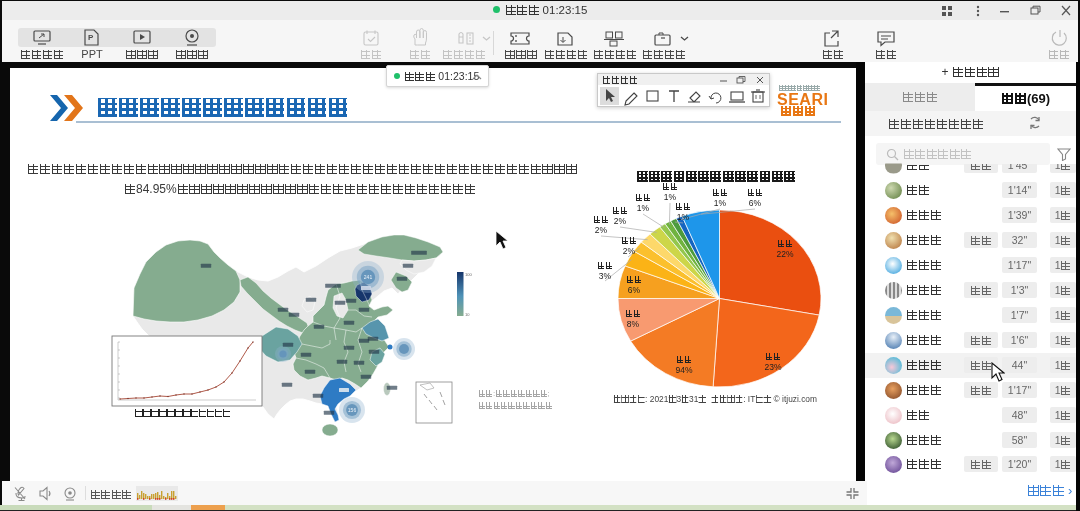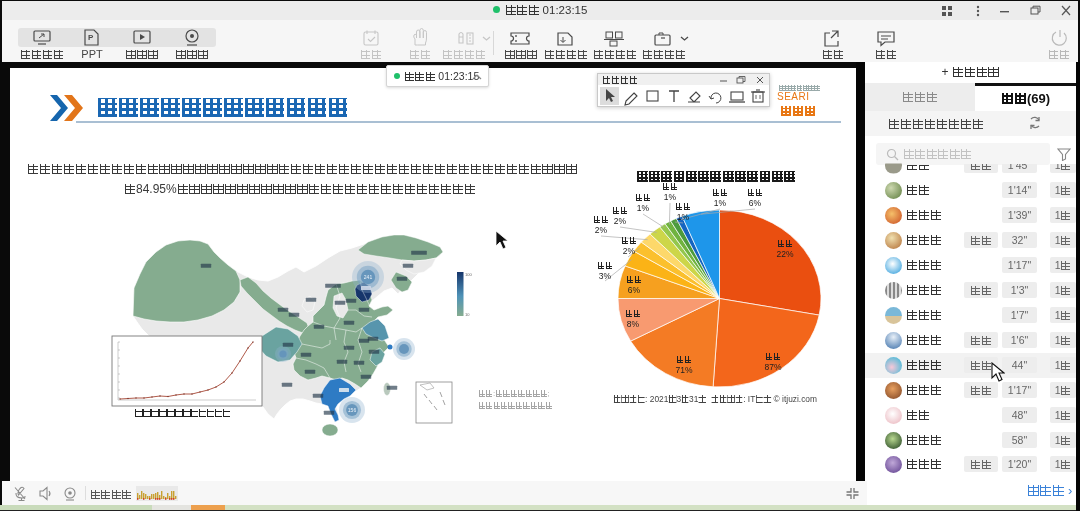--- a/index.html
+++ b/index.html
@@ -121,21 +121,21 @@
 <div class="ab" style="left:1037px;top:48px;width:44px;text-align:center;font-size:11px;color:#b9b9b9"><i class="z"></i><i class="z"></i></div>
 
 <div class="ab" style="left:10px;top:68px;width:846px;height:413px;background:#fff"></div>
 <svg class="ab" style="left:46px;top:94px" width="42" height="29" viewBox="0 0 42 29">
 <path d="M4,1 L15,14 L4,27 L11,27 L22,14 L11,1 Z" fill="#1565ad"></path>
 <path d="M18,1 L29,14 L18,27 L26,27 L37,14 L26,1 Z" fill="#e2751a"></path>
 </svg>
 <div class="ab" style="left:97px;top:96px;font-size:21px;font-weight:bold;color:#1a67b3"><i class="zb"></i><i class="zb"></i><i class="zb"></i><i class="zb"></i><i class="zb"></i><i class="zb"></i><i class="zb"></i><i class="zb"></i><i class="zb"></i><i class="zb"></i><i class="zb"></i><i class="zb"></i></div>
 <div class="ab" style="left:76px;top:121px;width:765px;height:1.6px;background:#a9bfd3"></div>
 <div class="ab" style="left:779px;top:84px;font-size:7px;color:#9aa"><i class="z" style="width:.8em;height:.8em;margin:0 .02em"></i><i class="z" style="width:.8em;height:.8em;margin:0 .02em"></i><i class="z" style="width:.8em;height:.8em;margin:0 .02em"></i><i class="z" style="width:.8em;height:.8em;margin:0 .02em"></i><i class="z" style="width:.8em;height:.8em;margin:0 .02em"></i><i class="z" style="width:.8em;height:.8em;margin:0 .02em"></i><i class="z" style="width:.8em;height:.8em;margin:0 .02em"></i></div>
-<div class="ab" style="left:777px;top:91px;font-size:10px;font-weight:normal;color:#e87714;letter-spacing:0.5px">SEARI</div>
+<div class="ab" style="left:777px;top:91px;font-size:16px;font-weight:bold;color:#e87714;letter-spacing:0.5px">SEARI</div>
 <div class="ab" style="left:780px;top:104px;font-size:12px;color:#e87714"><i class="zb"></i><i class="zb"></i><i class="zb"></i></div>
 
 <div class="ab" style="left:27px;top:162px;font-size:12px;color:#3a3a3a"><i class="z"></i><i class="z"></i><i class="z"></i><i class="z"></i><i class="z"></i><i class="z"></i><i class="z"></i><i class="z"></i><i class="z"></i><i class="z"></i><i class="z"></i><i class="z"></i><i class="z"></i><i class="z"></i><i class="z"></i><i class="z"></i><i class="z"></i><i class="z"></i><i class="z"></i><i class="z"></i><i class="z"></i><i class="z"></i><i class="z"></i><i class="z"></i><i class="z"></i><i class="z"></i><i class="z"></i><i class="z"></i><i class="z"></i><i class="z"></i><i class="z"></i><i class="z"></i><i class="z"></i><i class="z"></i><i class="z"></i><i class="z"></i><i class="z"></i><i class="z"></i><i class="z"></i><i class="z"></i><i class="z"></i><i class="z"></i><i class="z"></i><i class="z"></i><i class="z"></i><i class="z"></i></div>
 <div class="ab" style="left:124px;top:182px;font-size:12px;color:#3a3a3a"><i class="z"></i>84.95%<i class="z"></i><i class="z"></i><i class="z"></i><i class="z"></i><i class="z"></i><i class="z"></i><i class="z"></i><i class="z"></i><i class="z"></i><i class="z"></i><i class="z"></i><i class="z"></i><i class="z"></i><i class="z"></i><i class="z"></i><i class="z"></i><i class="z"></i><i class="z"></i><i class="z"></i><i class="z"></i><i class="z"></i><i class="z"></i><i class="z"></i><i class="z"></i><i class="z"></i></div>
 
 <svg class="ab" style="left:100px;top:230px" width="372" height="215" viewBox="0 0 372 215">
       <polygon points="33,86 34,58 40,44 46,32 56,22 66,15 78,11 90,10 100,11 108,14 114,22 120,28 128,35 138,42 148,47 158,50 168,51 178,47 188,41 196,37 204,42 216,36 228,28 240,21 252,18 264,14 276,9 288,6 300,5 312,7 324,11 336,16 343,20 340,26 332,30 326,36 320,42 314,48 308,54 302,59 298,64 292,58 284,61 278,66 272,71 269,76 274,80 282,77 288,76 293,80 287,85 278,87 275,90 277,96 281,104 285,111 289,117 284,122 281,127 277,137 273,144 268,151 261,158 253,163 246,167 240,170 236,175 238,183 239,190 235,192 231,184 228,176 222,174 216,173 210,171 203,169 196,169 190,171 185,175 181,179 177,184 174,189 168,184 163,177 157,171 151,165 144,161 137,156 130,150 123,145 115,139 107,133 98,128 88,124 78,121 68,117 58,112 49,106 42,99 37,92" fill="#e9e9e9" stroke="#fff" stroke-width="0.9"></polygon>
       <polygon points="33,86 34,58 40,44 46,32 56,22 66,15 78,11 90,10 100,11 108,14 114,22 120,28 128,35 136,41 140,50 140,62 134,72 124,80 112,86 98,90 84,92 70,92 56,91 44,89" fill="#85ac8f" stroke="#fff" stroke-width="0.6"></polygon>
       <polygon points="140,50 148,47 156,53 163,61 171,68 179,74 187,80 195,85 201,89 207,93 209,99 203,103 195,100 187,96 179,91 171,85 163,79 155,71 147,63 141,56" fill="#85ac8f" stroke="#fff" stroke-width="0.5"></polygon>
       <polygon points="228,60 236,54 244,53 252,51 260,50 266,55 270,62 272,70 269,76 274,80 282,77 288,76 293,80 287,85 278,87 275,90 277,96 281,104 285,111 289,117 284,122 281,127 277,137 273,144 268,151 261,158 255,154 248,150 242,148 236,150 230,148 222,146 216,148 208,150 200,146 194,140 193,134 196,128 194,122 196,114 200,106 204,100 208,96 213,92 213,86 218,81 224,75 226,67" fill="#85ac8f" stroke="#fff" stroke-width="0.6"></polygon>
@@ -274,22 +274,22 @@
       <polyline points="79.8,58.0 68,67" fill="none" stroke="#aaa" stroke-width="0.7"></polyline>
       <polyline points="87.7,49.7 41,46" fill="none" stroke="#aaa" stroke-width="0.7"></polyline>
       <polyline points="96.7,42.4 60,37" fill="none" stroke="#aaa" stroke-width="0.7"></polyline>
       <polyline points="104.2,37.5 83,24" fill="none" stroke="#aaa" stroke-width="0.7"></polyline>
       <polyline points="109.4,34.6 110,13" fill="none" stroke="#aaa" stroke-width="0.7"></polyline>
       <polyline points="114.8,32.0 123,33" fill="none" stroke="#aaa" stroke-width="0.7"></polyline>
       <polyline points="120.4,29.7 160,19" fill="none" stroke="#aaa" stroke-width="0.7"></polyline>
       <polyline points="141.1,24.2 195,19" fill="none" stroke="#aaa" stroke-width="0.7"></polyline>
     </svg>
 <div class="ab" style="left:765px;top:238px;width:40px;text-align:center;font-size:8px;color:#222;line-height:11px"><i class="z"></i><i class="z"></i><br><span style="font-size:8.5px">22%</span></div>
-    <div class="ab" style="left:753px;top:351px;width:40px;text-align:center;font-size:8px;color:#222;line-height:11px"><i class="z"></i><i class="z"></i><br><span style="font-size:8.5px">87%</span></div>
-    <div class="ab" style="left:664px;top:354px;width:40px;text-align:center;font-size:8px;color:#222;line-height:11px"><i class="z"></i><i class="z"></i><br><span style="font-size:8.5px">71%</span></div>
+    <div class="ab" style="left:753px;top:351px;width:40px;text-align:center;font-size:8px;color:#222;line-height:11px"><i class="z"></i><i class="z"></i><br><span style="font-size:8.5px">23%</span></div>
+    <div class="ab" style="left:664px;top:354px;width:40px;text-align:center;font-size:8px;color:#222;line-height:11px"><i class="z"></i><i class="z"></i><br><span style="font-size:8.5px">94%</span></div>
     <div class="ab" style="left:613px;top:308px;width:40px;text-align:center;font-size:8px;color:#222;line-height:11px"><i class="z"></i><i class="z"></i><br><span style="font-size:8.5px">8%</span></div>
     <div class="ab" style="left:614px;top:274px;width:40px;text-align:center;font-size:8px;color:#222;line-height:11px"><i class="z"></i><i class="z"></i><br><span style="font-size:8.5px">6%</span></div>
     <div class="ab" style="left:585px;top:260px;width:40px;text-align:center;font-size:8px;color:#222;line-height:11px"><i class="z"></i><i class="z"></i><br><span style="font-size:8.5px">3%</span></div>
     <div class="ab" style="left:609px;top:235px;width:40px;text-align:center;font-size:8px;color:#222;line-height:11px"><i class="z"></i><i class="z"></i><br><span style="font-size:8.5px">2%</span></div>
     <div class="ab" style="left:581px;top:214px;width:40px;text-align:center;font-size:8px;color:#222;line-height:11px"><i class="z"></i><i class="z"></i><br><span style="font-size:8.5px">2%</span></div>
     <div class="ab" style="left:600px;top:205px;width:40px;text-align:center;font-size:8px;color:#222;line-height:11px"><i class="z"></i><i class="z"></i><br><span style="font-size:8.5px">2%</span></div>
     <div class="ab" style="left:623px;top:192px;width:40px;text-align:center;font-size:8px;color:#222;line-height:11px"><i class="z"></i><i class="z"></i><br><span style="font-size:8.5px">1%</span></div>
     <div class="ab" style="left:650px;top:181px;width:40px;text-align:center;font-size:8px;color:#222;line-height:11px"><i class="z"></i><i class="z"></i><br><span style="font-size:8.5px">1%</span></div>
     <div class="ab" style="left:663px;top:201px;width:40px;text-align:center;font-size:8px;color:#222;line-height:11px"><i class="z"></i><i class="z"></i><br><span style="font-size:8.5px">1%</span></div>
     <div class="ab" style="left:700px;top:187px;width:40px;text-align:center;font-size:8px;color:#222;line-height:11px"><i class="z"></i><i class="z"></i><br><span style="font-size:8.5px">1%</span></div>

